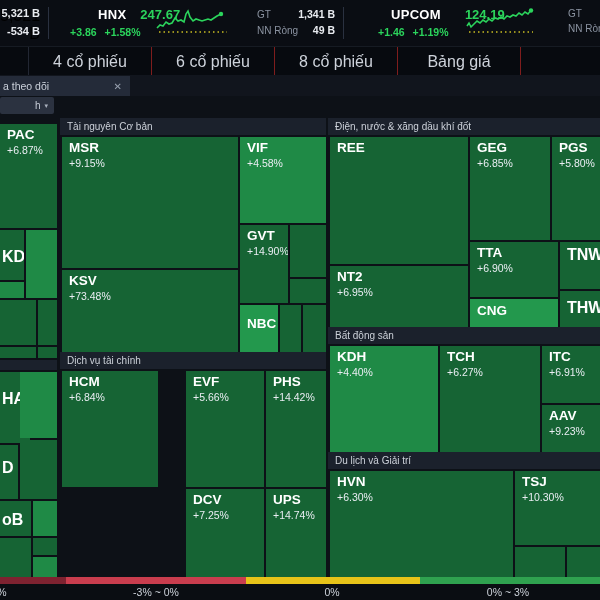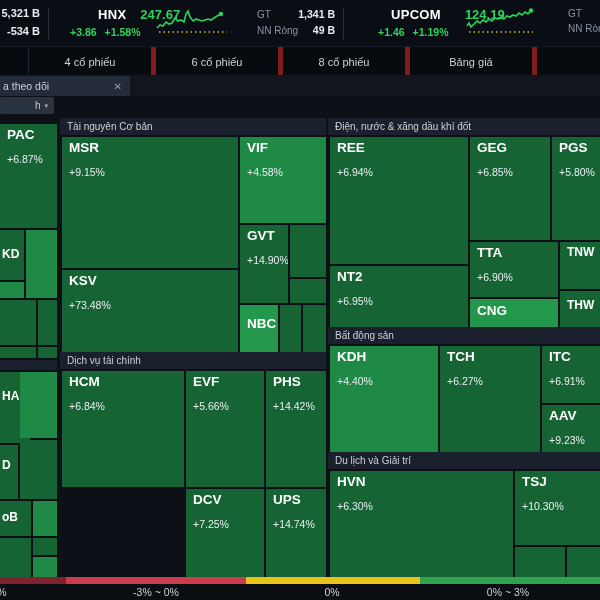--- a/index.html
+++ b/index.html
@@ -16,21 +16,21 @@
   .tb-statval{color:#e8ebf0;font-size:10.5px;font-weight:700;}
   .tb-div{position:absolute;top:7px;height:32px;width:1px;background:#2a3140;}
   .row{display:flex;align-items:baseline;}
   .statcol{display:flex;flex-direction:column;gap:4px;width:78px;}
   .statrow{display:flex;justify-content:space-between;align-items:baseline;}
   
   .tabsrow{position:absolute;left:0;top:46px;width:600px;height:29px;background:#070a0f;
            border-top:1px solid #161b23;display:flex;align-items:stretch;}
   .tabspacer{width:28px;border-right:1px solid #222733;}
   .tabcell{width:122px;display:flex;align-items:center;justify-content:center;
-           color:#ced3db;font-size:11px;border-right:5px solid #7f1d1d;cursor:pointer;}
+           color:#ced3db;font-size:16px;border-right:1px solid #7f1d1d;cursor:pointer;}
   .tabfill{flex:1;}
   
   .wlrow{position:absolute;left:0;top:75px;width:600px;height:21px;background:#11151d;}
   .wltab{position:absolute;left:0;top:1px;width:130px;height:20px;background:#242b39;
          display:flex;align-items:center;justify-content:space-between;padding:0 8px 0 3px;
          box-sizing:border-box;color:#cad0da;font-size:10.5px;}
   .wlclose{color:#97a0ae;font-size:10px;cursor:pointer;}
   
   .ddrow{position:absolute;left:0;top:96px;width:600px;height:18px;background:#0d1117;}
   .ddbox{position:absolute;left:0;top:1px;width:54px;height:17px;background:#2b3240;border-radius:2px;
@@ -39,22 +39,22 @@
   .ddcaret{font-size:7px;color:#aab1bd;}
   
   .treemap{position:absolute;left:0;top:114px;width:600px;height:463px;background:#0d1117;}
   .shead{position:absolute;background:#1b212c;color:#ccd1d9;font-size:10px;
          display:flex;align-items:center;padding:0 7px;box-sizing:border-box;white-space:nowrap;overflow:hidden;}
   .tile{position:absolute;box-sizing:border-box;padding:4px 2px 0 7px;overflow:hidden;cursor:pointer;}
   .g1{background:#166434;}
   .g2{background:#1f8a46;}
   .g3{background:#23984d;}
   .tk{color:#ffffff;font-weight:700;font-size:13.5px;line-height:1.1;}
-  .tk.sm{font-size:12px;}
-  .pc{color:#e9edf2;font-size:10.5px;margin-top:10px;}
+  .tk.sm{font-size:16px;}
+  .pc{color:#e9edf2;font-size:10.5px;margin-top:1px;}
   
   .legendbar{position:absolute;left:0;top:577px;width:600px;height:7px;display:flex;}
   .legendbar div{height:7px;}
   .seg-darkred{width:66px;background:#7e2230;}
   .seg-red{width:180px;background:#c93d4e;}
   .seg-yellow{width:174px;background:#e7c319;}
   .seg-green{width:180px;background:#2fa14f;}
   .legendlabels{position:absolute;left:0;top:584px;width:600px;height:16px;background:#0a0d12;}
   .llabel{position:absolute;top:2px;transform:translateX(-50%);color:#ccd1d9;font-size:10.5px;}
 </style>
@@ -192,21 +192,21 @@
       <div class="tk">KSV</div>
       <div class="pc">+73.48%</div>
     </div>
     <div class="tile g3" style="left:240px;top:191px;width:38px;height:47px;">
       <div class="tk" style="margin-top:8px;">NBC</div>
     </div>
     <div class="tile g1" style="left:280px;top:191px;width:21px;height:47px;"></div>
     <div class="tile g1" style="left:303px;top:191px;width:23px;height:47px;"></div>
 
     <div class="shead" style="left:60px;top:238px;width:266px;height:17px;">Dịch vụ tài chính</div>
-    <div class="tile g1" style="left:62px;top:257px;width:122px;height:116px;">
+    <div class="tile g1" style="left:62px;top:257px;width:96px;height:116px;">
       <div class="tk">HCM</div>
       <div class="pc">+6.84%</div>
     </div>
     <div class="tile g1" style="left:186px;top:257px;width:78px;height:116px;">
       <div class="tk">EVF</div>
       <div class="pc">+5.66%</div>
     </div>
     <div class="tile g1" style="left:266px;top:257px;width:60px;height:116px;">
       <div class="tk">PHS</div>
       <div class="pc">+14.42%</div>
@@ -216,21 +216,20 @@
       <div class="pc">+7.25%</div>
     </div>
     <div class="tile g1" style="left:266px;top:375px;width:60px;height:88px;">
       <div class="tk">UPS</div>
       <div class="pc">+14.74%</div>
     </div>
 
     <div class="shead" style="left:328px;top:4px;width:272px;height:17px;">Điện, nước &amp; xăng dầu khí đốt</div>
     <div class="tile g1" style="left:330px;top:23px;width:138px;height:127px;">
       <div class="tk">REE</div>
-      <div class="pc">+6.94%</div>
     </div>
     <div class="tile g1" style="left:470px;top:23px;width:80px;height:103px;">
       <div class="tk">GEG</div>
       <div class="pc">+6.85%</div>
     </div>
     <div class="tile g1" style="left:552px;top:23px;width:48px;height:103px;">
       <div class="tk">PGS</div>
       <div class="pc">+5.80%</div>
     </div>
     <div class="tile g1" style="left:330px;top:152px;width:138px;height:61px;">

